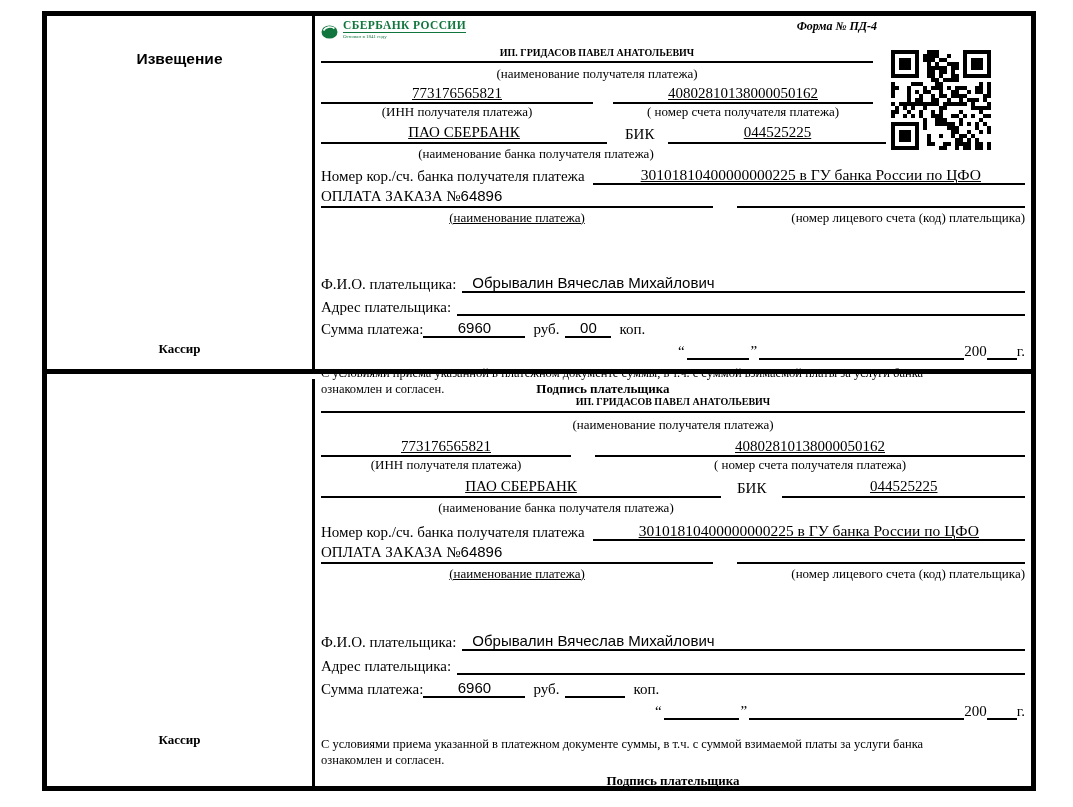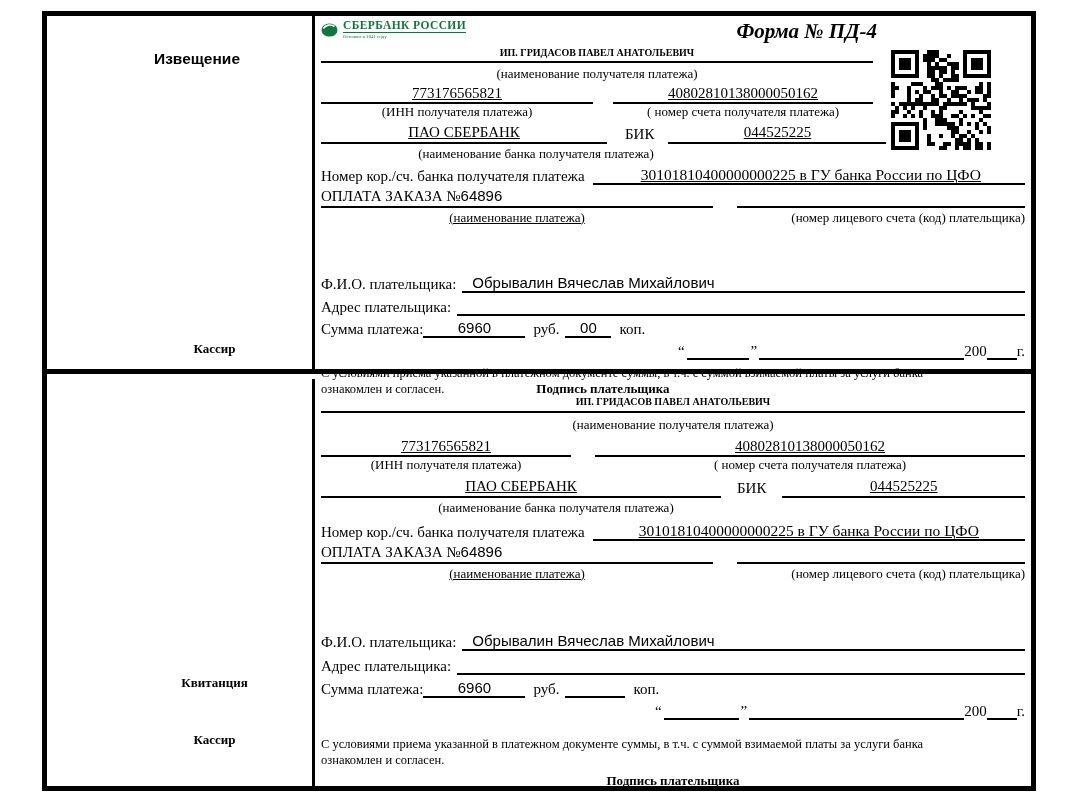--- a/index.html
+++ b/index.html
@@ -8,33 +8,33 @@
     position:relative; width:1073px; height:807px; background:#ffffff;
     font-family:"Liberation Serif", serif; color:#000; overflow:hidden;
   }
   .frame {
     position:absolute; left:42px; top:11px; width:994px; height:780px;
     border:5px solid #000; background:#fff;
   }
   .sec { position:absolute; left:0; width:100%; display:flex; }
   .sec-top { top:0; height:358px; border-bottom:5px solid #000; }
   .sec-bottom { top:363px; bottom:0; }
-  .left-col { width:268px; flex:none; border-right:3px solid #000; position:relative;padding-left:35px; }
+  .left-col { width:268px; flex:none; border-right:3px solid #000; position:relative; }
   .right-col { flex:1; position:relative; padding:3px 6px 0 6px; }
 
   .lbl-notice { margin-top:34px; text-align:center; font-family:"Liberation Sans", sans-serif; font-weight:bold; font-size:15.5px; }
   .lbl-abs { position:absolute; width:100%; text-align:center; font-weight:bold; font-size:13px; }
   .b1 { bottom:12px; } .b2 { bottom:95px; } .b3 { bottom:38px; }
 
   .hdr { display:flex; justify-content:space-between; align-items:flex-start; height:28px; }
-  .logo { display:flex; align-items:center; }
+  .logo { display:flex; align-items:flex-end; }
   .logo-txt { margin-left:5px; }
   .logo-name { font-weight:bold; font-size:11.5px; letter-spacing:.4px; color:var(--green,#11763D); border-bottom:1.5px solid var(--green,#11763D); padding-bottom:1px; white-space:nowrap; }
   .logo-tag { font-size:5px; color:var(--green,#11763D); margin-top:1px; }
-  .form-no { font-weight:bold; font-style:italic; font-size:21px; margin-right:148px; white-space:nowrap; }
+  .form-no { font-weight:bold; font-style:italic; font-size:12px; margin-right:148px; white-space:nowrap; }
 
   .qr { position:absolute; top:34px; right:40px; width:100px; height:100px; }
 
   .narrow { width:552px; }
   .u { border-bottom:2px solid #000; }
   .cap { font-size:13px; text-align:center; }
   .ttl { text-align:center; font-weight:bold; font-size:10px; padding-bottom:3px; }
   .sans { font-family:"Liberation Sans", sans-serif; }
 
   .row { display:flex; align-items:flex-end; }
@@ -406,21 +406,20 @@
           <div style="display:flex;">
             <span>ознакомлен и согласен.</span>
             <span class="sig">Подпись плательщика</span>
           </div>
         </div>
       </div>
     </div>
 
     <div class="sec sec-bottom">
       <div class="left-col">
-        <div class="lbl-abs b2">Квитанция</div>
         <div class="lbl-abs b3">Кассир</div>
       </div>
       <div class="right-col">
 
         <div class="ttl u b-title">ИП. ГРИДАСОВ ПАВЕЛ АНАТОЛЬЕВИЧ</div>
         <div class="cap b-cap1">(наименование получателя платежа)</div>
 
         <div class="row b-nums lh">
           <div class="c1 u ctr">773176565821</div>
           <div class="gap"></div>

